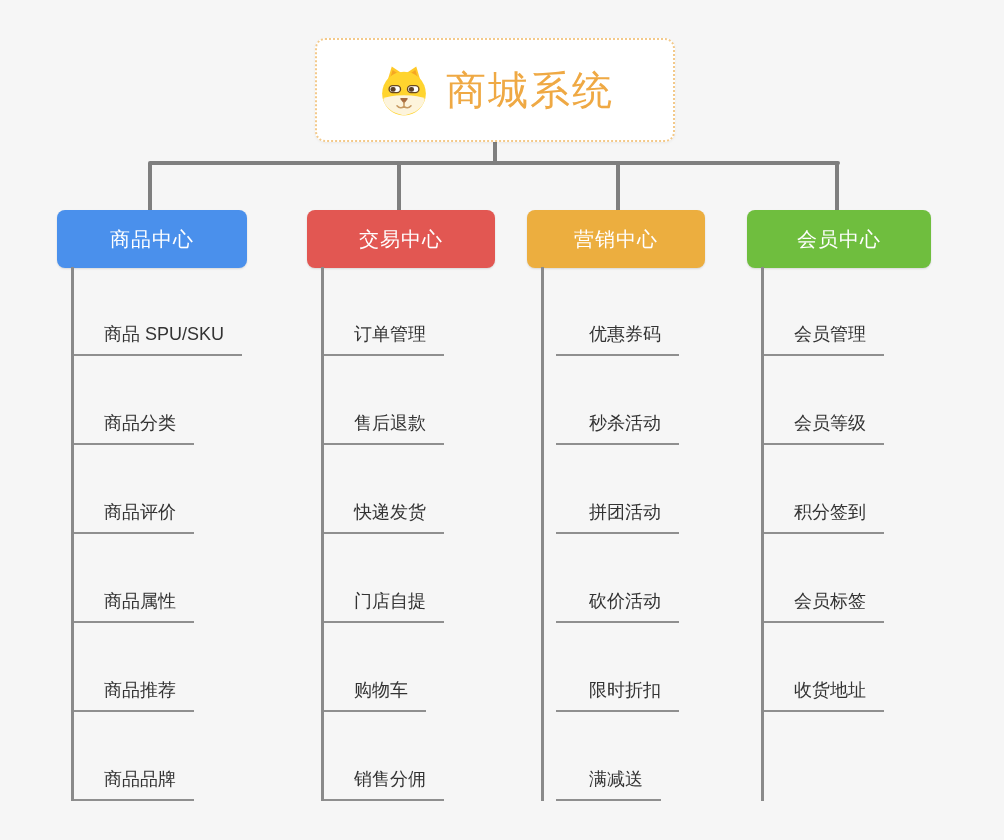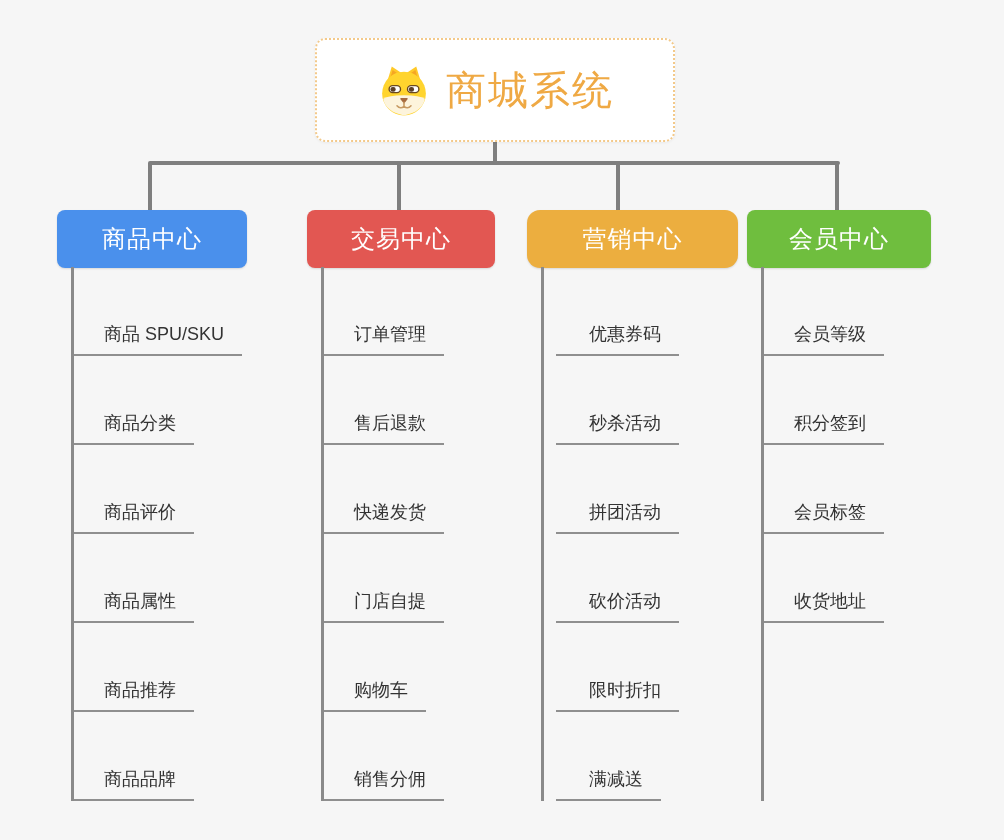--- a/index.html
+++ b/index.html
@@ -37,29 +37,29 @@
     font-size:40px;
     letter-spacing:2px;
     font-weight:500;
   }
 
   
   .branch-box{
     position:absolute;top:210px;height:58px;
     border-radius:8px;
     color:#ffffff;
-    font-size:24px;
+    font-size:20px;
     letter-spacing:1px;
     display:flex;align-items:center;justify-content:center;
     box-shadow:0 1px 2px rgba(0,0,0,0.12);
     cursor:default;
   }
   .b0{left:57px;width:190px;}
   .b1{left:307px;width:188px;}
-  .b2{left:527px;width:211px;border-radius:13px;}
+  .b2{left:527px;width:178px;}
   .b3{left:747px;width:184px;text-align:right;}
 
   
   .col{position:absolute;top:267px;width:235px;height:534px;}
   .c0{left:71px;}
   .c1{left:321px;}
   .c2{left:541px;padding-left:15px;}
   .c3{left:761px;}
   .spine{position:absolute;left:0;top:0;width:3px;height:534px;background:#8a8a8a;}
   .leaf{
@@ -180,20 +180,23 @@
         <span class="leaf-label">限时折扣</span>
       </div>
     <div class="leaf">
         <span class="leaf-label">满减送</span>
       </div>
   </div>
 
   <div class="col c3">
     <div class="spine"></div>
     <div class="leaf">
+        <span class="leaf-label">会员管理</span>
+      </div>
+    <div class="leaf">
         <span class="leaf-label">会员等级</span>
       </div>
     <div class="leaf">
         <span class="leaf-label">积分签到</span>
       </div>
     <div class="leaf">
         <span class="leaf-label">会员标签</span>
       </div>
     <div class="leaf">
         <span class="leaf-label">收货地址</span>

